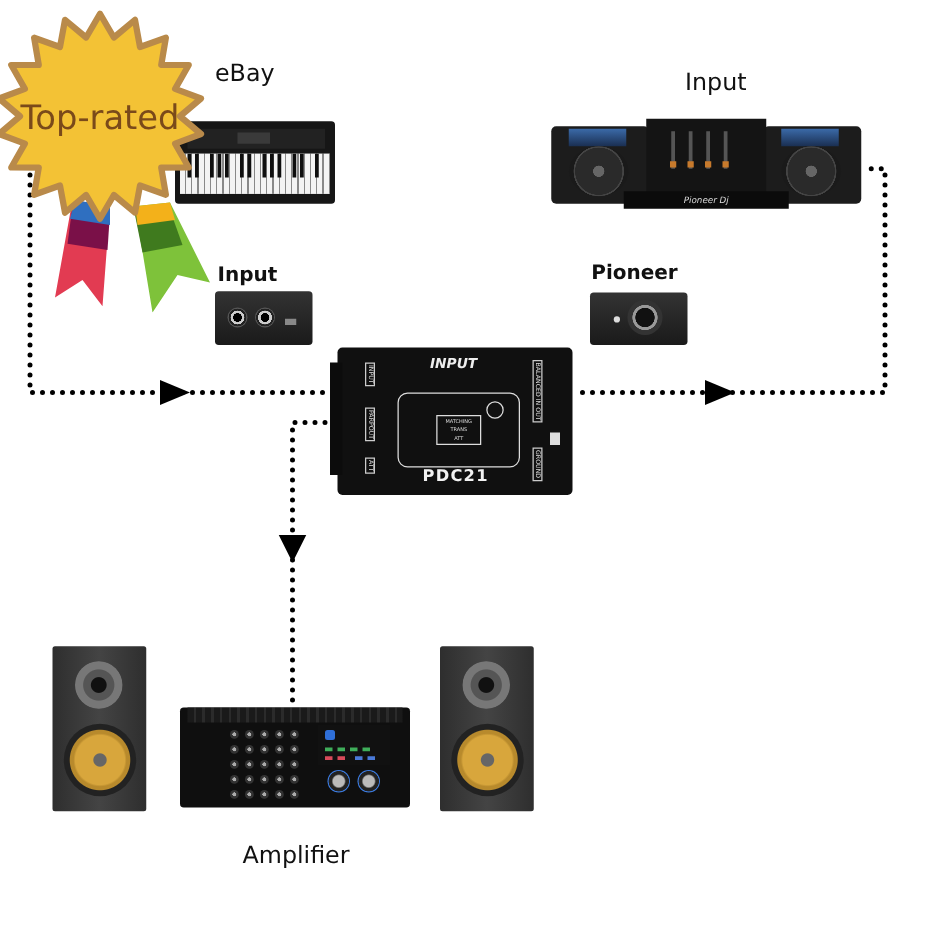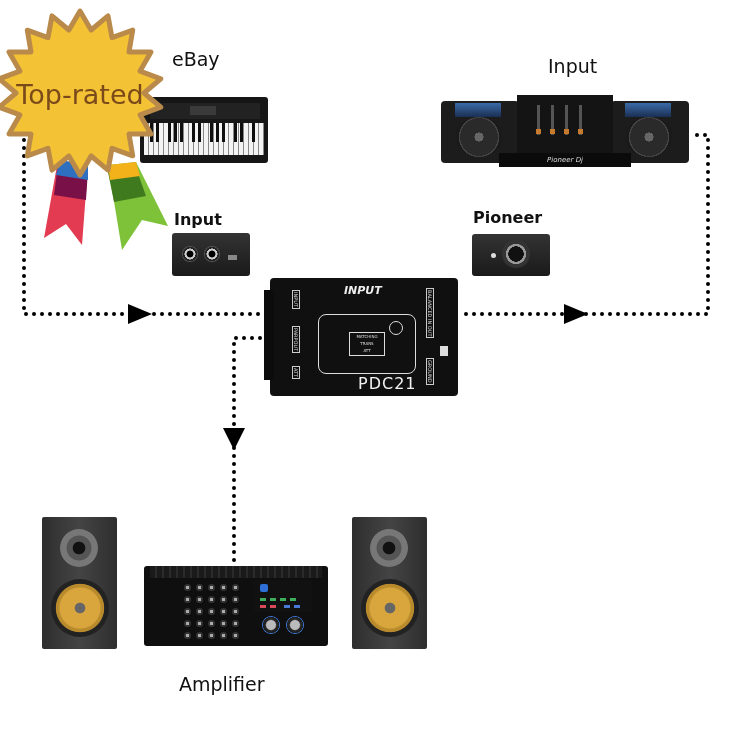--- a/index.html
+++ b/index.html
@@ -34,21 +34,21 @@
   .obox { left: 472px; top: 234px; width: 78px; height: 42px; background: linear-gradient(#333, #1a1a1a); border-radius: 3px; }
   .xlr { position: absolute; left: 30px; top: 6px; width: 28px; height: 28px; border-radius: 50%; background: radial-gradient(circle, #111 0 38%, #999 40% 50%, #333 52%); }
   .led { position: absolute; left: 19px; top: 19px; width: 5px; height: 5px; border-radius: 50%; background: #ddd; }
 
   
   .dibox { left: 270px; top: 278px; width: 188px; height: 118px; background: #101010; border-radius: 4px; }
   .dibox .lefttab { position: absolute; left: -6px; top: 12px; width: 10px; height: 90px; background: #0c0c0c; }
   .dibox .logo { position: absolute; left: 74px; top: 6px; color: #eee; font-size: 11px; font-weight: bold; font-style: italic; }
   .dibox .schem { position: absolute; left: 48px; top: 36px; width: 96px; height: 58px; border: 1.5px solid #ddd; border-radius: 8px; }
   .dibox .trans { position: absolute; left: 30px; top: 17px; width: 34px; height: 22px; border: 1px solid #ddd; color: #ddd; font-size: 4px; text-align: center; line-height: 7px; }
-  .dibox .model { position: absolute; left: 88px; top: 96px; color: #f2f2f2; font-size: 16px; font-weight: normal; letter-spacing: 1px; }
+  .dibox .model { position: absolute; left: 68px; top: 96px; color: #f2f2f2; font-size: 13px; font-weight: bold; letter-spacing: 1px; }
   .vtext { position: absolute; color: #ddd; font-size: 5px; writing-mode: vertical-rl; border: 1px solid #ccc; padding: 1px 0; }
 
   
   .amp { left: 144px; top: 566px; width: 184px; height: 80px; background: #0f0f0f; border-radius: 3px; }
   .amp .top { position: absolute; left: 6px; top: 0; width: 172px; height: 12px; background: repeating-linear-gradient(90deg, #1a1a1a 0 5px, #2b2b2b 5px 7px); }
   .amp .kn { position: absolute; width: 7px; height: 7px; border-radius: 50%; background: radial-gradient(circle, #aaa 0 30%, #333 35%); }
   .amp .vol { position: absolute; top: 50px; width: 18px; height: 18px; border-radius: 50%; background: radial-gradient(circle, #bbb 0 35%, #222 45% 62%, #3b7be0 66% 80%, #111 84%); }
   .amp .disp { position: absolute; left: 110px; top: 14px; width: 58px; height: 32px; background: #111; }
   .amp .btn { position: absolute; width: 6px; height: 3px; }
 
@@ -199,21 +199,21 @@
       <div class="btn" style="left:26px; top:18px; background:#3fae5a"></div>
       <div class="btn" style="left:36px; top:18px; background:#3fae5a"></div>
     <div class="btn" style="left:6px; top:25px; background:#d84a5a"></div>
       <div class="btn" style="left:16px; top:25px; background:#d84a5a"></div>
       <div class="btn" style="left:30px; top:25px; background:#4a7ad8"></div>
       <div class="btn" style="left:40px; top:25px; background:#4a7ad8"></div>
   </div>
   <div class="vol" style="left:118px"></div>
   <div class="vol" style="left:142px"></div>
 </div>
-<div class="label plain" style="left:179px; top:673px;">Amplifier</div>
+<div class="label plain" style="left:194px; top:673px;">Amplifier</div>
 
 <div class="abs badge">
   <svg width="185" height="250">
     <polygon points="58,160 88,165 82,245 66,224 44,238" fill="#e23b52"></polygon>
     <polygon points="58,165 88,170 86,200 54,195" fill="#7a1048"></polygon>
     <polygon points="60,160 88,165 88,180 56,175" fill="#2f6fc0"></polygon>
     <polygon points="108,165 136,162 168,226 142,220 122,250" fill="#7ec23a"></polygon>
     <polygon points="108,172 136,168 146,196 114,202" fill="#3f7a1e"></polygon>
     <polygon points="108,165 136,162 140,176 110,180" fill="#f3b11a"></polygon>
     <polygon id="star" fill="#f3c235" stroke="#b98a4a" stroke-width="5" stroke-linejoin="round" points="80.0,11.0 91.1,30.0 108.0,15.9 112.0,37.6 132.7,30.2 129.0,51.9 151.0,52.0 140.1,71.1 160.8,78.8 144.0,93.0 160.8,107.2 140.1,114.9 151.0,134.0 129.0,134.1 132.7,155.8 112.0,148.4 108.0,170.1 91.1,156.0 80.0,175.0 68.9,156.0 52.0,170.1 48.0,148.4 27.3,155.8 31.0,134.1 9.0,134.0 19.9,114.9 -0.8,107.2 16.0,93.0 -0.8,78.8 19.9,71.1 9.0,52.0 31.0,51.9 27.3,30.2 48.0,37.6 52.0,15.9 68.9,30.0"></polygon>

